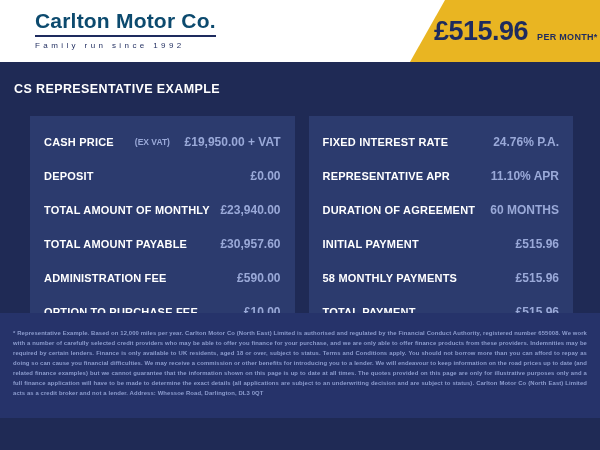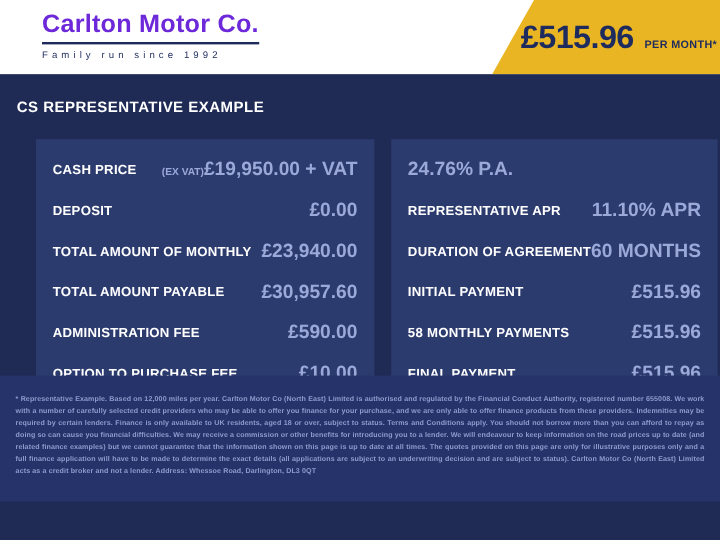--- a/index.html
+++ b/index.html
@@ -4,21 +4,21 @@
 <style>
   * { margin:0; padding:0; box-sizing:border-box; }
   html,body { width:600px; height:450px; }
   body { font-family:"Liberation Sans", sans-serif; }
   .page { width:600px; height:450px; overflow:hidden; position:relative; background:#1F2A55; }
 
   
   .header { position:relative; height:62px; background:#FFFFFF; }
   .logo { position:absolute; left:35px; top:9px; display:inline-block; }
   .logo-title {
-    font-size:21px; font-weight:bold; color:#6d28d9; letter-spacing:0.2px;
+    font-size:21px; font-weight:bold; color:#0c4a6e; letter-spacing:0.2px;
     border-bottom:2px solid #1E2B5E; padding-bottom:2px; white-space:nowrap;
   }
   .logo-tagline {
     font-size:8px; font-weight:normal; color:#1E2B5E; letter-spacing:3.4px;
     margin-top:4px; white-space:nowrap;
   }
   .price-banner {
     position:absolute; right:0; top:0; height:62px; width:190px;
     background:#E9B522; clip-path:polygon(35px 0, 100% 0, 100% 100%, 0 100%);
     display:flex; align-items:center; padding-left:24px;
@@ -29,24 +29,24 @@
 
   
   .navy { position:relative; height:356px; background:#1F2A55; }
   .section-title {
     color:#FFFFFF; font-weight:bold; font-size:12.5px; letter-spacing:0.4px;
     padding:20px 0 0 14px;
   }
   .panels { display:flex; gap:14px; margin:20px 27px 0 30px; }
   .panel { flex:1; background:#2C3B6E; padding:9px 14px; height:222px; }
   .row { display:flex; justify-content:space-between; align-items:center; height:34px; }
-  .row-left { display:flex; align-items:flex-end; }
+  .row-left { display:flex; align-items:center; }
   .row-label { color:#FFFFFF; font-weight:bold; font-size:11px; letter-spacing:0.2px; white-space:nowrap; }
   .row-note { color:#9AA9D8; font-weight:bold; font-size:8.5px; margin-left:21px; white-space:nowrap; }
-  .row-value { color:#9AA9D8; font-weight:bold; font-size:16px; white-space:nowrap; }
+  .row-value { color:#9AA9D8; font-weight:bold; font-size:12px; white-space:nowrap; }
 
   
   .footer {
     position:absolute; left:0; right:0; bottom:0; height:105px;
     background:#26336A; padding:15px 13px 0 13px;
   }
   .footer p {
     color:#8C9CCE; font-weight:bold; font-size:5.9px; line-height:10px;
     text-align:justify; letter-spacing:0.1px;
   }
@@ -99,40 +99,41 @@
           <span class="row-value">£590.00</span>
         </div>
         <div class="row">
           <span class="row-label">OPTION TO PURCHASE FEE</span>
           <span class="row-value">£10.00</span>
         </div>
       </div>
 
       <div class="panel">
         <div class="row">
+          <span class="row-label">FIXED INTEREST RATE</span>
           <span class="row-value">24.76% P.A.</span>
         </div>
         <div class="row">
           <span class="row-label">REPRESENTATIVE APR</span>
           <span class="row-value">11.10% APR</span>
         </div>
         <div class="row">
           <span class="row-label">DURATION OF AGREEMENT</span>
           <span class="row-value">60 MONTHS</span>
         </div>
         <div class="row">
           <span class="row-label">INITIAL PAYMENT</span>
           <span class="row-value">£515.96</span>
         </div>
         <div class="row">
           <span class="row-label">58 MONTHLY PAYMENTS</span>
           <span class="row-value">£515.96</span>
         </div>
         <div class="row">
-          <span class="row-label">FINAL PAYMENT</span>
+          <span class="row-label">TOTAL PAYMENT</span>
           <span class="row-value">£515.96</span>
         </div>
       </div>
 
     </div>
 
     <footer class="footer">
       <p>* Representative Example. Based on 12,000 miles per year. Carlton Motor Co (North East) Limited is authorised and regulated by the Financial Conduct Authority, registered number 655008. We work with a number of carefully selected credit providers who may be able to offer you finance for your purchase, and we are only able to offer finance products from these providers. Indemnities may be required by certain lenders. Finance is only available to UK residents, aged 18 or over, subject to status. Terms and Conditions apply. You should not borrow more than you can afford to repay as doing so can cause you financial difficulties. We may receive a commission or other benefits for introducing you to a lender. We will endeavour to keep information on the road prices up to date (and related finance examples) but we cannot guarantee that the information shown on this page is up to date at all times. The quotes provided on this page are only for illustrative purposes only and a full finance application will have to be made to determine the exact details (all applications are subject to an underwriting decision and are subject to status). Carlton Motor Co (North East) Limited acts as a credit broker and not a lender. Address: Whessoe Road, Darlington, DL3 0QT</p>
     </footer>
   </section>

